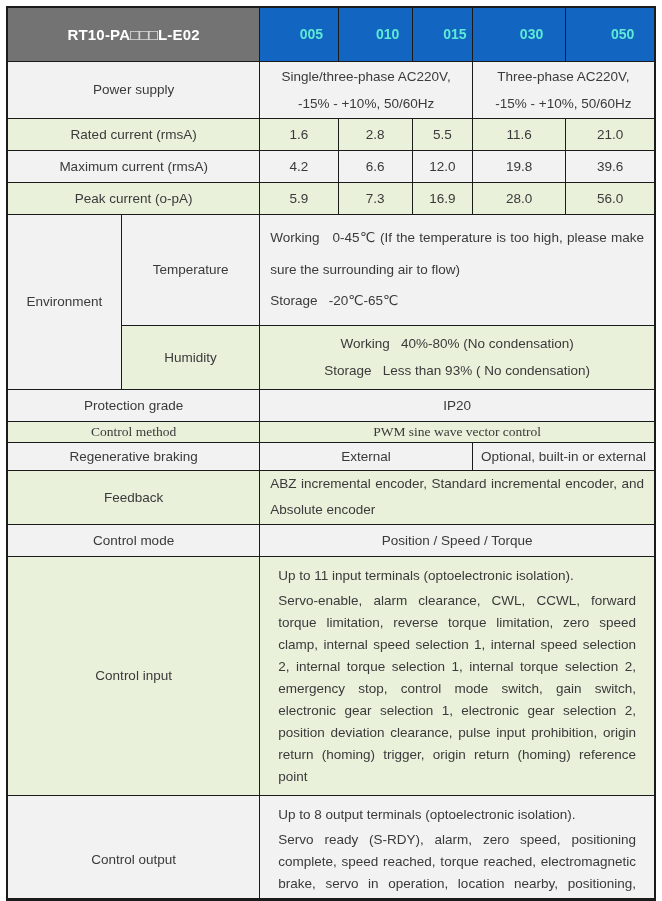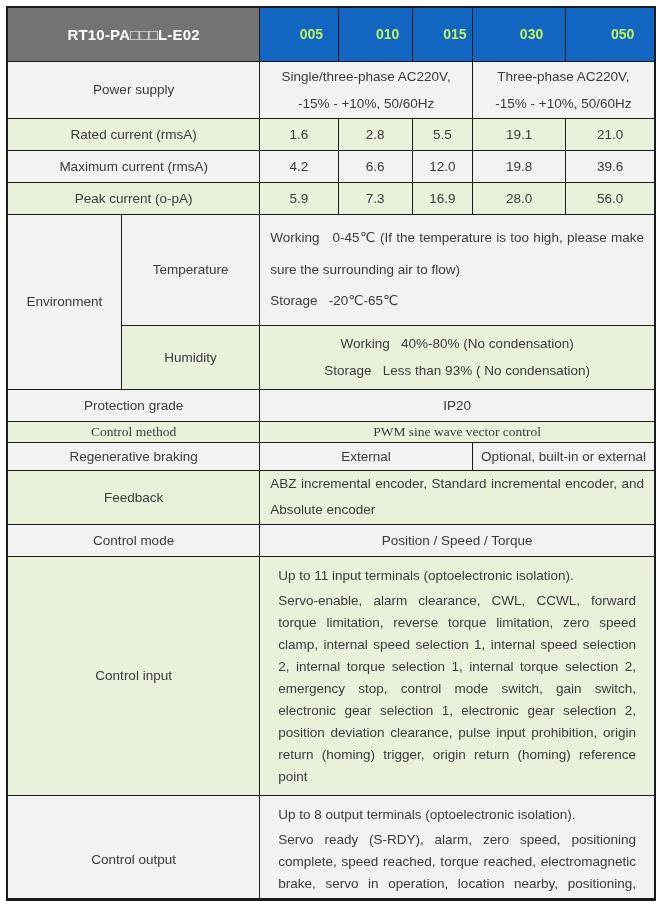--- a/index.html
+++ b/index.html
@@ -17,21 +17,21 @@
   td { border:1px solid #1b1b1b; font-size:13.5px; vertical-align:middle; overflow:hidden; }
   
   .bg-green { background:#e9f1db; }
   .bg-gray  { background:#f2f2f2; }
   
   .h-model {
     background:#737373; color:#ffffff; font-weight:bold; font-size:15px;
     text-align:center; letter-spacing:0.2px;
   }
   .h-col {
-    background:#1265c1; color:#bef264; font-weight:bold; font-size:14px;
+    background:#1265c1; color:#5eead4; font-weight:bold; font-size:14px;
     text-align:center;
     padding-left:26px;
   }
   
   .c   { text-align:center; }
   .pad { padding:0 10px; }
   .pw p   { margin:0; line-height:2.0; text-align:center; }
   .temp p { margin:0; line-height:2.35; }
   .temp   { text-align:justify; }
   .humid p{ margin:0; line-height:2.0; text-align:center; }
@@ -86,21 +86,21 @@
       <td colspan="2" class="bg-gray c pad pw">
         <p>Three-phase AC220V, -15% - +10%, 50/60Hz</p>
       </td>
     </tr>
 
     <tr class="r-current">
       <td colspan="2" class="bg-green c">Rated current (rmsA)</td>
       <td class="bg-green c">1.6</td>
       <td class="bg-green c">2.8</td>
       <td class="bg-green c">5.5</td>
-      <td class="bg-green c">19.1</td>
+      <td class="bg-green c">11.6</td>
       <td class="bg-green c">21.0</td>
     </tr>
 
     <tr class="r-current">
       <td colspan="2" class="bg-gray c">Maximum current (rmsA)</td>
       <td class="bg-gray c">4.2</td>
       <td class="bg-gray c">6.6</td>
       <td class="bg-gray c">12.0</td>
       <td class="bg-gray c">19.8</td>
       <td class="bg-gray c">39.6</td>

